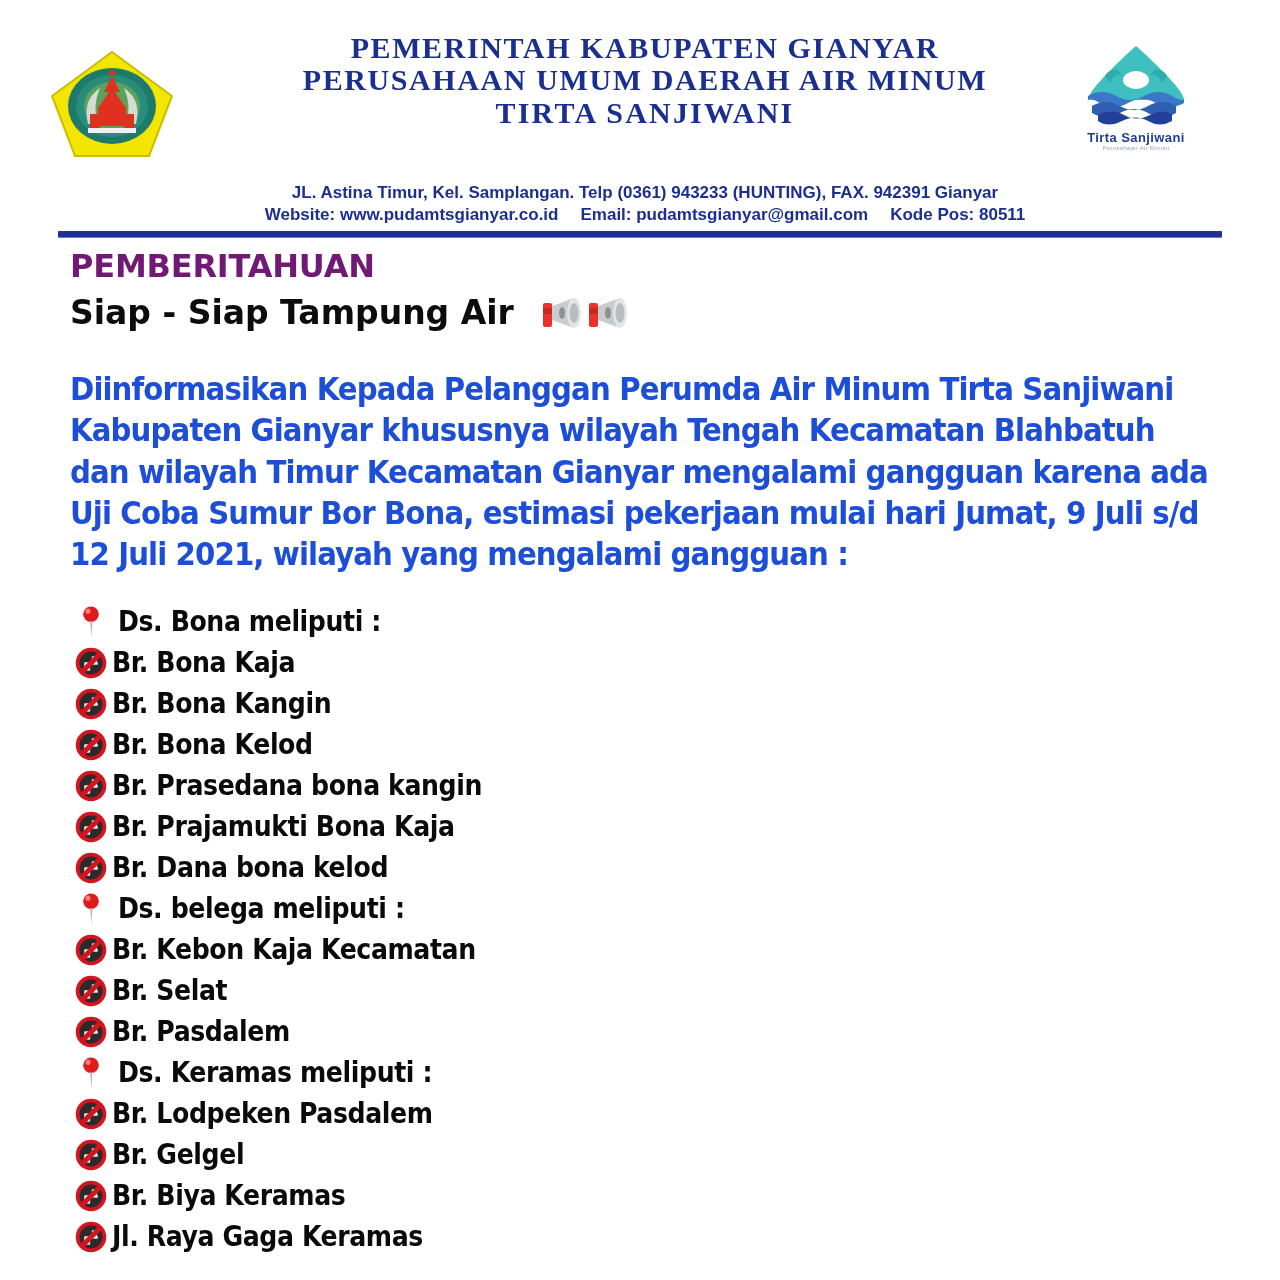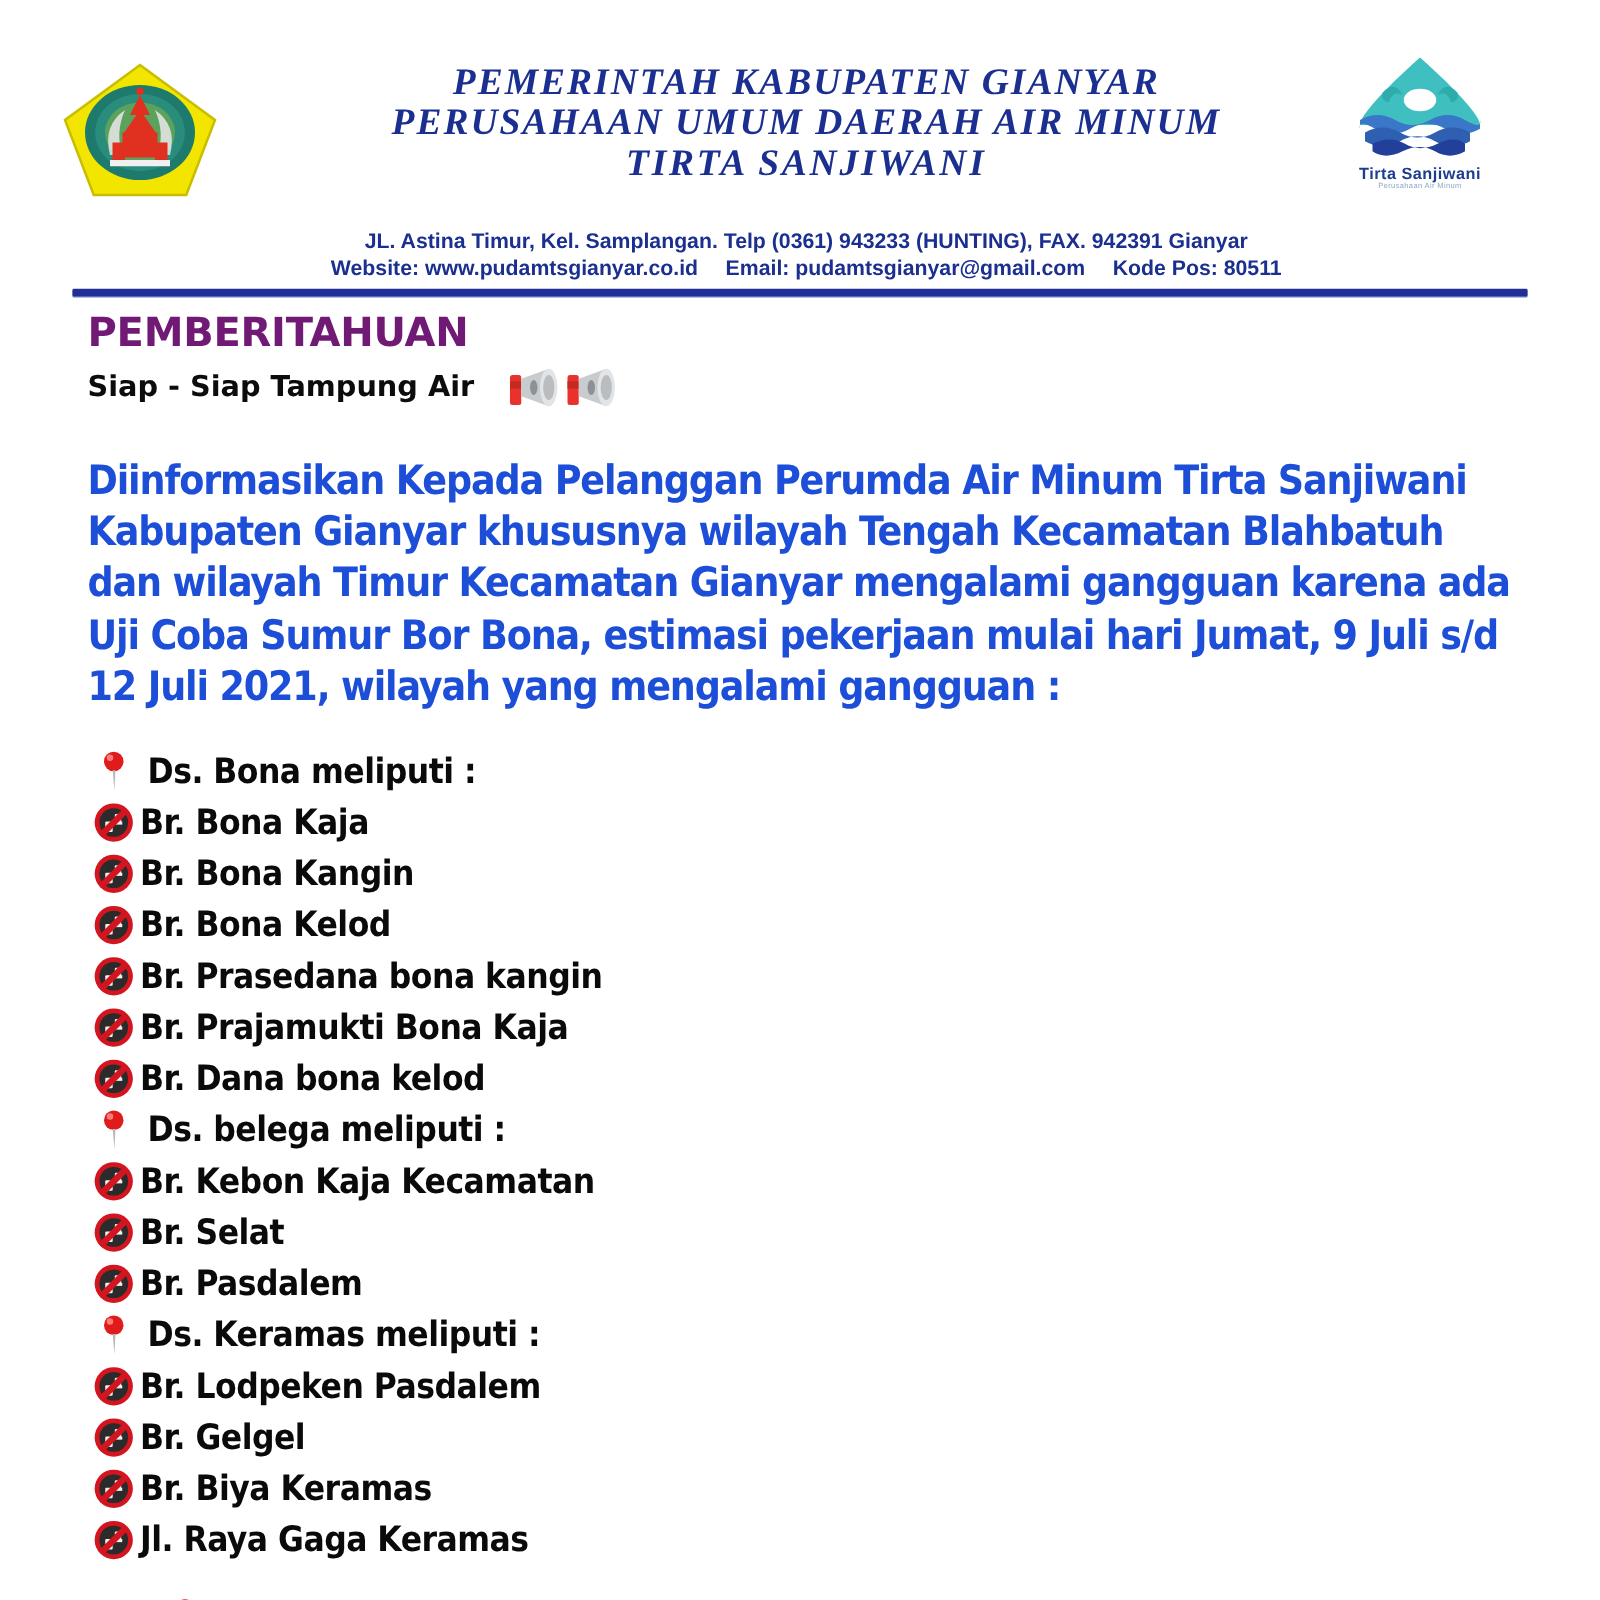--- a/index.html
+++ b/index.html
@@ -47,24 +47,23 @@
   }
   .waterlogo-sub {
     font-family: "Liberation Sans", sans-serif;
     font-size: 6px;
     color: #8fa7c8;
     letter-spacing: 0.3px;
   }
 
   .lh-titles {
     text-align: center;
-    padding-top: 50px;
+    padding-top: 32px;
     padding-left: 40px;
     padding-right: 30px;
-    font-style: italic;
   }
   .lh-title {
     font-family: "Liberation Serif", serif;
     font-weight: bold;
     color: #1a2f8f;
     font-size: 30px;
     letter-spacing: 1.6px;
     line-height: 1.08;
     white-space: nowrap;
   }
@@ -106,21 +105,21 @@
     font-family: "DejaVu Sans", sans-serif;
     font-weight: bold;
     font-size: 32px;
     color: #701a75;
     line-height: 1.22;
     letter-spacing: -0.2px;
   }
   .notice-subheading {
     font-family: "DejaVu Sans", sans-serif;
     font-weight: bold;
-    font-size: 23px;
+    font-size: 33px;
     color: #0c0c0c;
     line-height: 1.25;
     margin-top: 6px;
     display: flex;
     align-items: center;
     gap: 20px;
   }
   .megaphones {
     display: inline-flex;
     gap: 2px;

